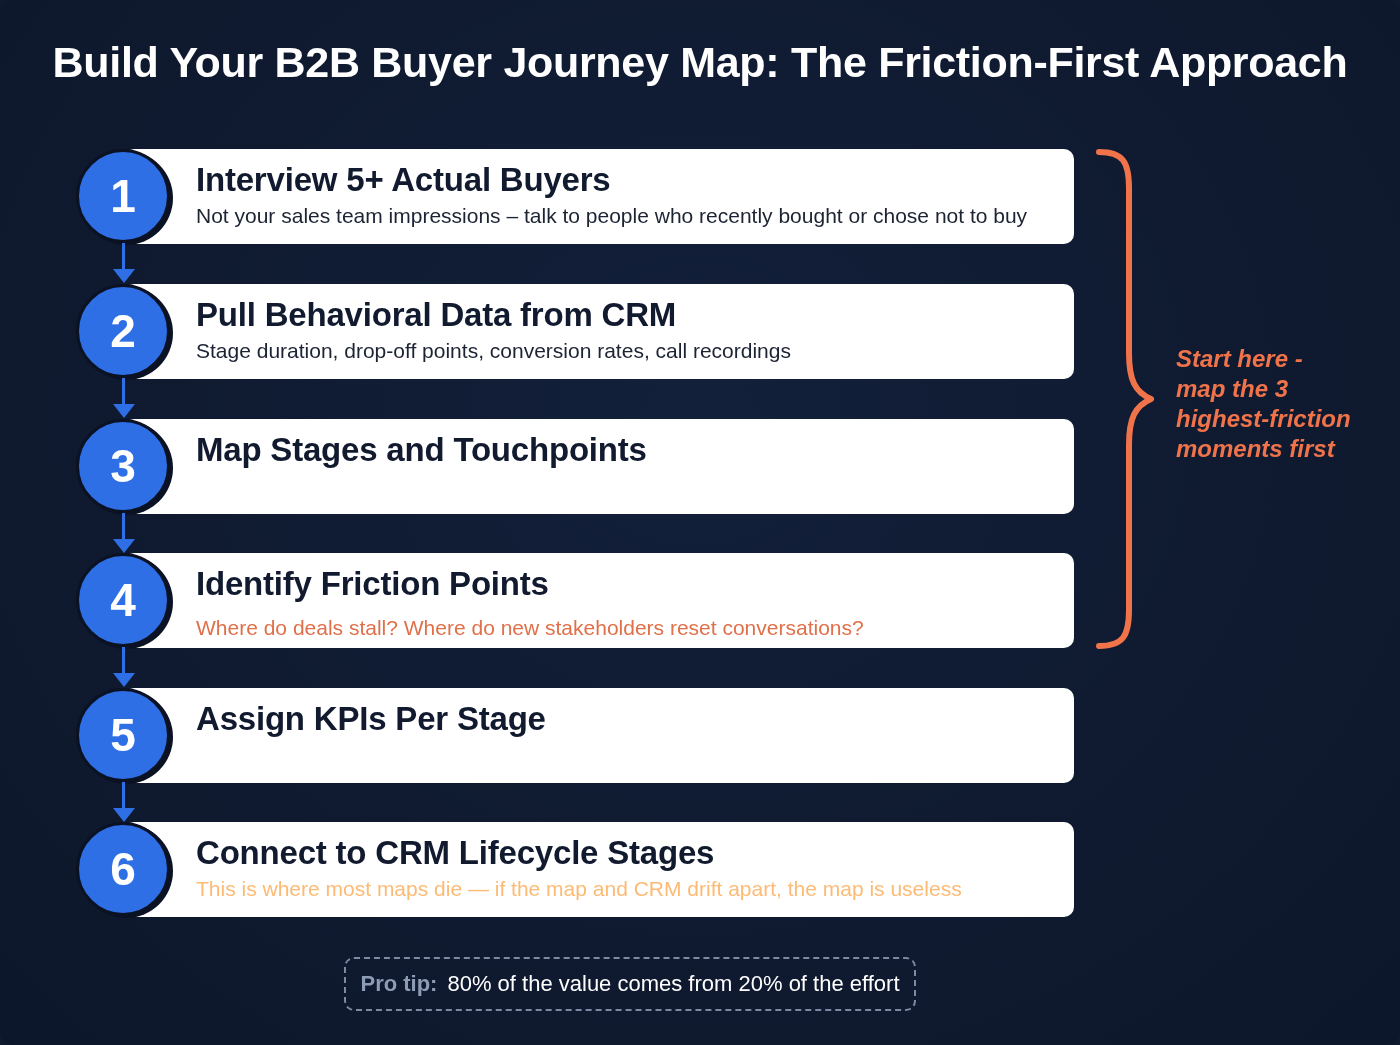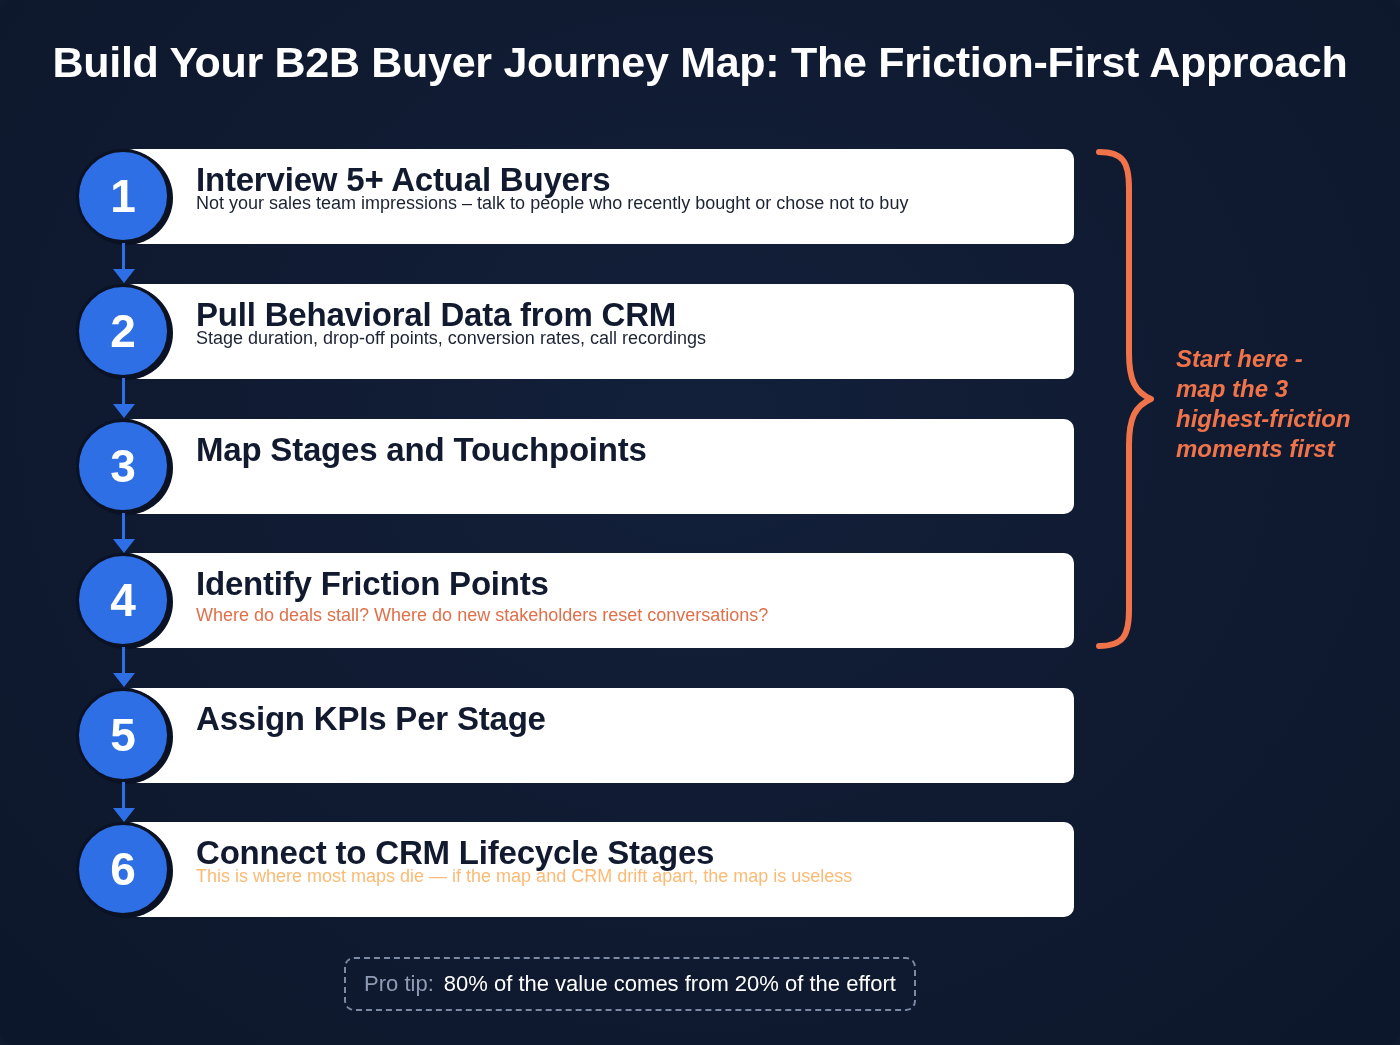--- a/index.html
+++ b/index.html
@@ -25,22 +25,22 @@
     .card {
       position: absolute; left: 48px; top: 0; right: 0; height: 95px;
       background: #ffffff; border-radius: 10px;
     }
     .step-title {
       position: absolute; left: 120px; top: 12px;
       font-size: 33px; font-weight: 700; color: #111a2e;
       letter-spacing: -0.2px; white-space: nowrap;
     }
     .step-desc {
-      position: absolute; left: 120px; top: 44px;
-      font-size: 18px; color: #1c2333; white-space: nowrap;
+      position: absolute; left: 120px; top: 55px;
+      font-size: 21px; color: #1c2333; white-space: nowrap;
     }
     .step-desc.orange { color: #e0704a; margin-top: 8px; }
     .step-desc.green { color: #fdba74; }
     .circle {
       position: absolute; left: 0; top: 0;
       width: 94px; height: 94px; border-radius: 50%;
       background: #2f6fe6;
       border: 3px solid #0b1224;
       box-sizing: border-box;
       color: #fff; font-size: 46px; font-weight: 700;
@@ -64,21 +64,21 @@
       color: #f0734a; font-size: 24px; font-weight: 700; line-height: 30px;
       white-space: pre-line;
       font-style: italic;
     }
     .tip {
       position: absolute; left: 344px; top: 957px; width: 572px; height: 54px;
       border: 2px dashed #7d8aa4; border-radius: 10px; box-sizing: border-box;
       display: flex; align-items: center; justify-content: center;
       font-size: 22px; color: #ffffff; white-space: nowrap;
     }
-    .tip .tip-label { color: #8e9bb4; font-weight: 400; margin-right: 10px; }
+    .tip .tip-label { color: #8e9bb4; font-weight: 700; margin-right: 10px; }
   </style>
 </head>
 <body>
 
 <div class="frame"></div>
 
 <div class="title">Build Your B2B Buyer Journey Map: The Friction-First Approach</div>
 
 <div class="step" style="top:149px;">
   <div class="card"></div>

